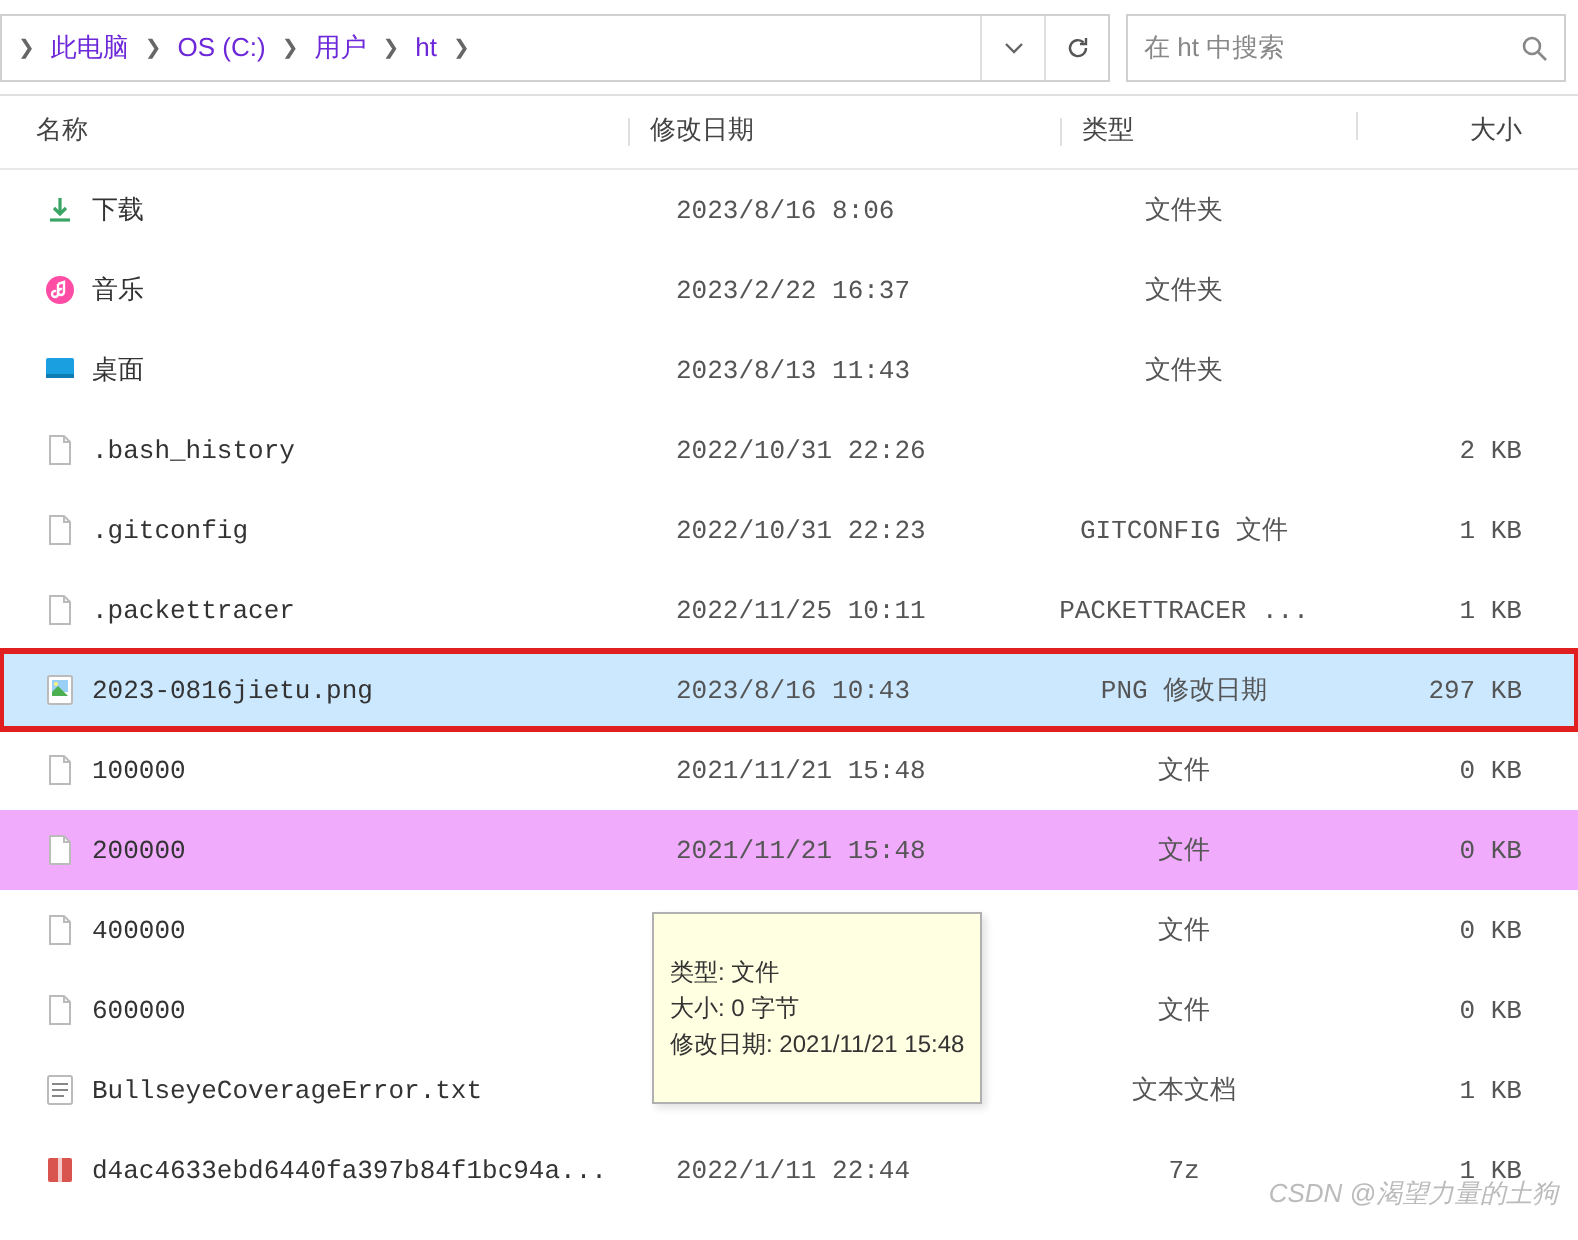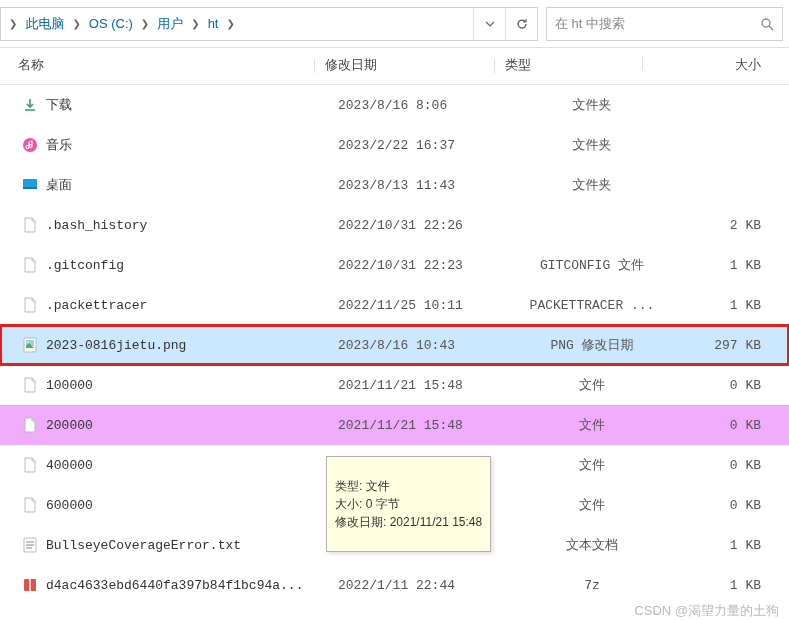--- a/index.html
+++ b/index.html
@@ -33,61 +33,61 @@
   flex: 1;
   display: flex;
   align-items: center;
   padding: 0 6px;
   gap: 2px;
   overflow: hidden;
 }
 .crumb {
   display: flex;
   align-items: center;
-  color: #0369a1;
+  color: #6d28d9;
   padding: 2px 4px;
   white-space: nowrap;
 }
 .crumb-sep {
   color: #666;
   font-size: 10px;
   padding: 0 2px;
 }
 .addr-btn {
   width: 32px;
   height: 100%;
   display: flex;
   align-items: center;
   justify-content: center;
   border-left: 1px solid #e0e0e0;
   color: #666;
   cursor: pointer;
 }
 .search-box {
-  width: 237px;
+  width: 220px;
   border: 1px solid #d0d0d0;
   height: 34px;
   display: flex;
   align-items: center;
   padding: 0 8px;
   color: #888;
   gap: 6px;
 }
 .search-box span { flex: 1; }
 .search-icon { color: #888; }
 .headers {
   display: flex;
   align-items: center;
   padding: 8px 14px 10px 18px;
   border-bottom: 1px solid #e8e8e8;
   color: #444;
 }
 .col-name { flex: 0 0 296px; }
 .col-date { flex: 0 0 180px; }
-.col-type { flex: 0 0 148px; }
+.col-type { flex: 0 0 148px; margin-left: 36px; }
 .col-size { flex: 1; text-align: right; padding-right: 14px; }
 .col-sep { display:inline-block; border-left:1px solid #e0e0e0; height:14px; vertical-align:middle; margin-right:10px; }
 .rows { position: relative; }
 .row {
   display: flex;
   align-items: center;
   height: 40px;
   padding: 0 14px 0 18px;
   position: relative;
   font-family: Liberation Mono, monospace;
@@ -126,25 +126,26 @@
   font-size: 12px;
   line-height: 1.5;
   color: #333;
   z-index: 50;
   box-shadow: 2px 2px 4px rgba(0,0,0,0.12);
   white-space: nowrap;
 }
 .watermark {
   position: absolute;
   right: 10px;
-  bottom: 0;
+  bottom: 14px;
   color: #bbb;
   font-size: 13px;
   z-index: 40;
   pointer-events: none;
+  font-style: italic;
 }
 </style>
 </head>
 <body>
 
 <div class="topbar">
   <div class="address-box">
     <div class="breadcrumb">
       <span class="crumb-sep">❯</span>
       <span class="crumb">此电脑</span>

